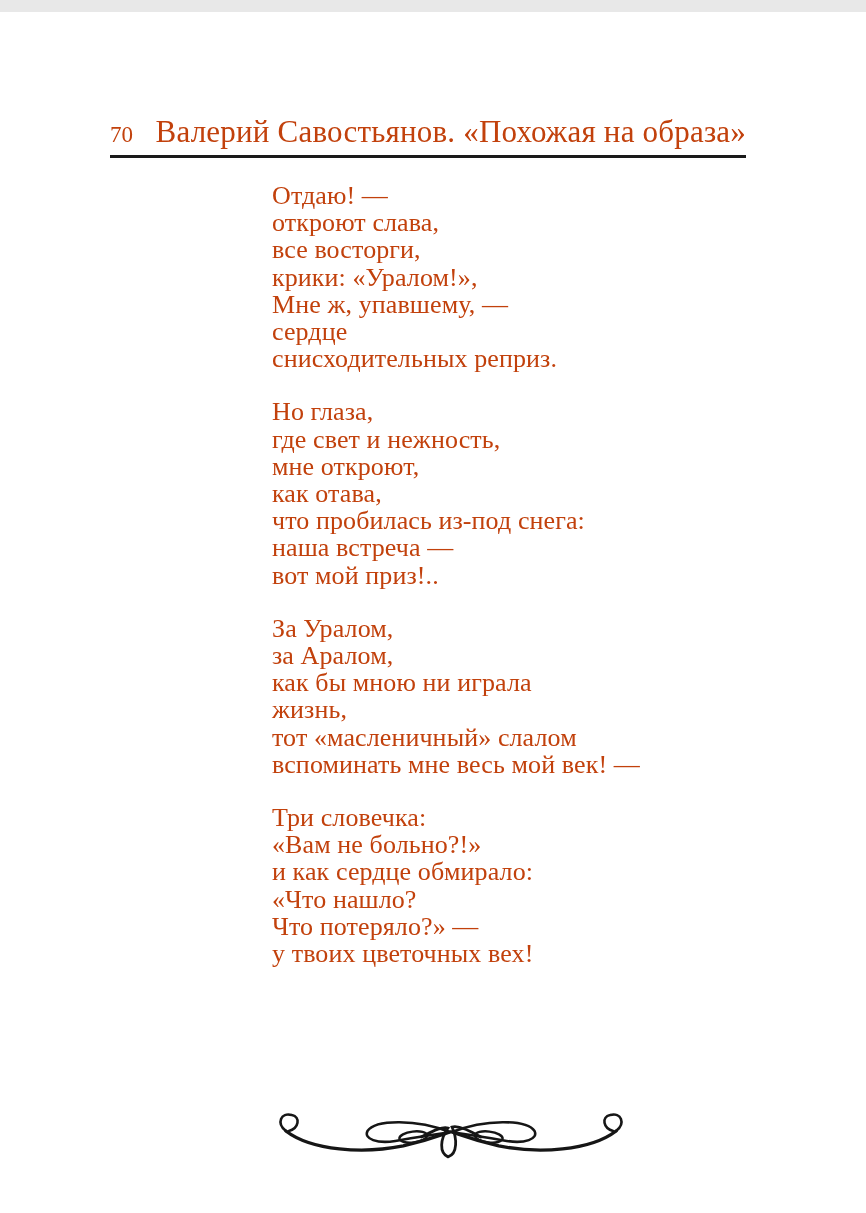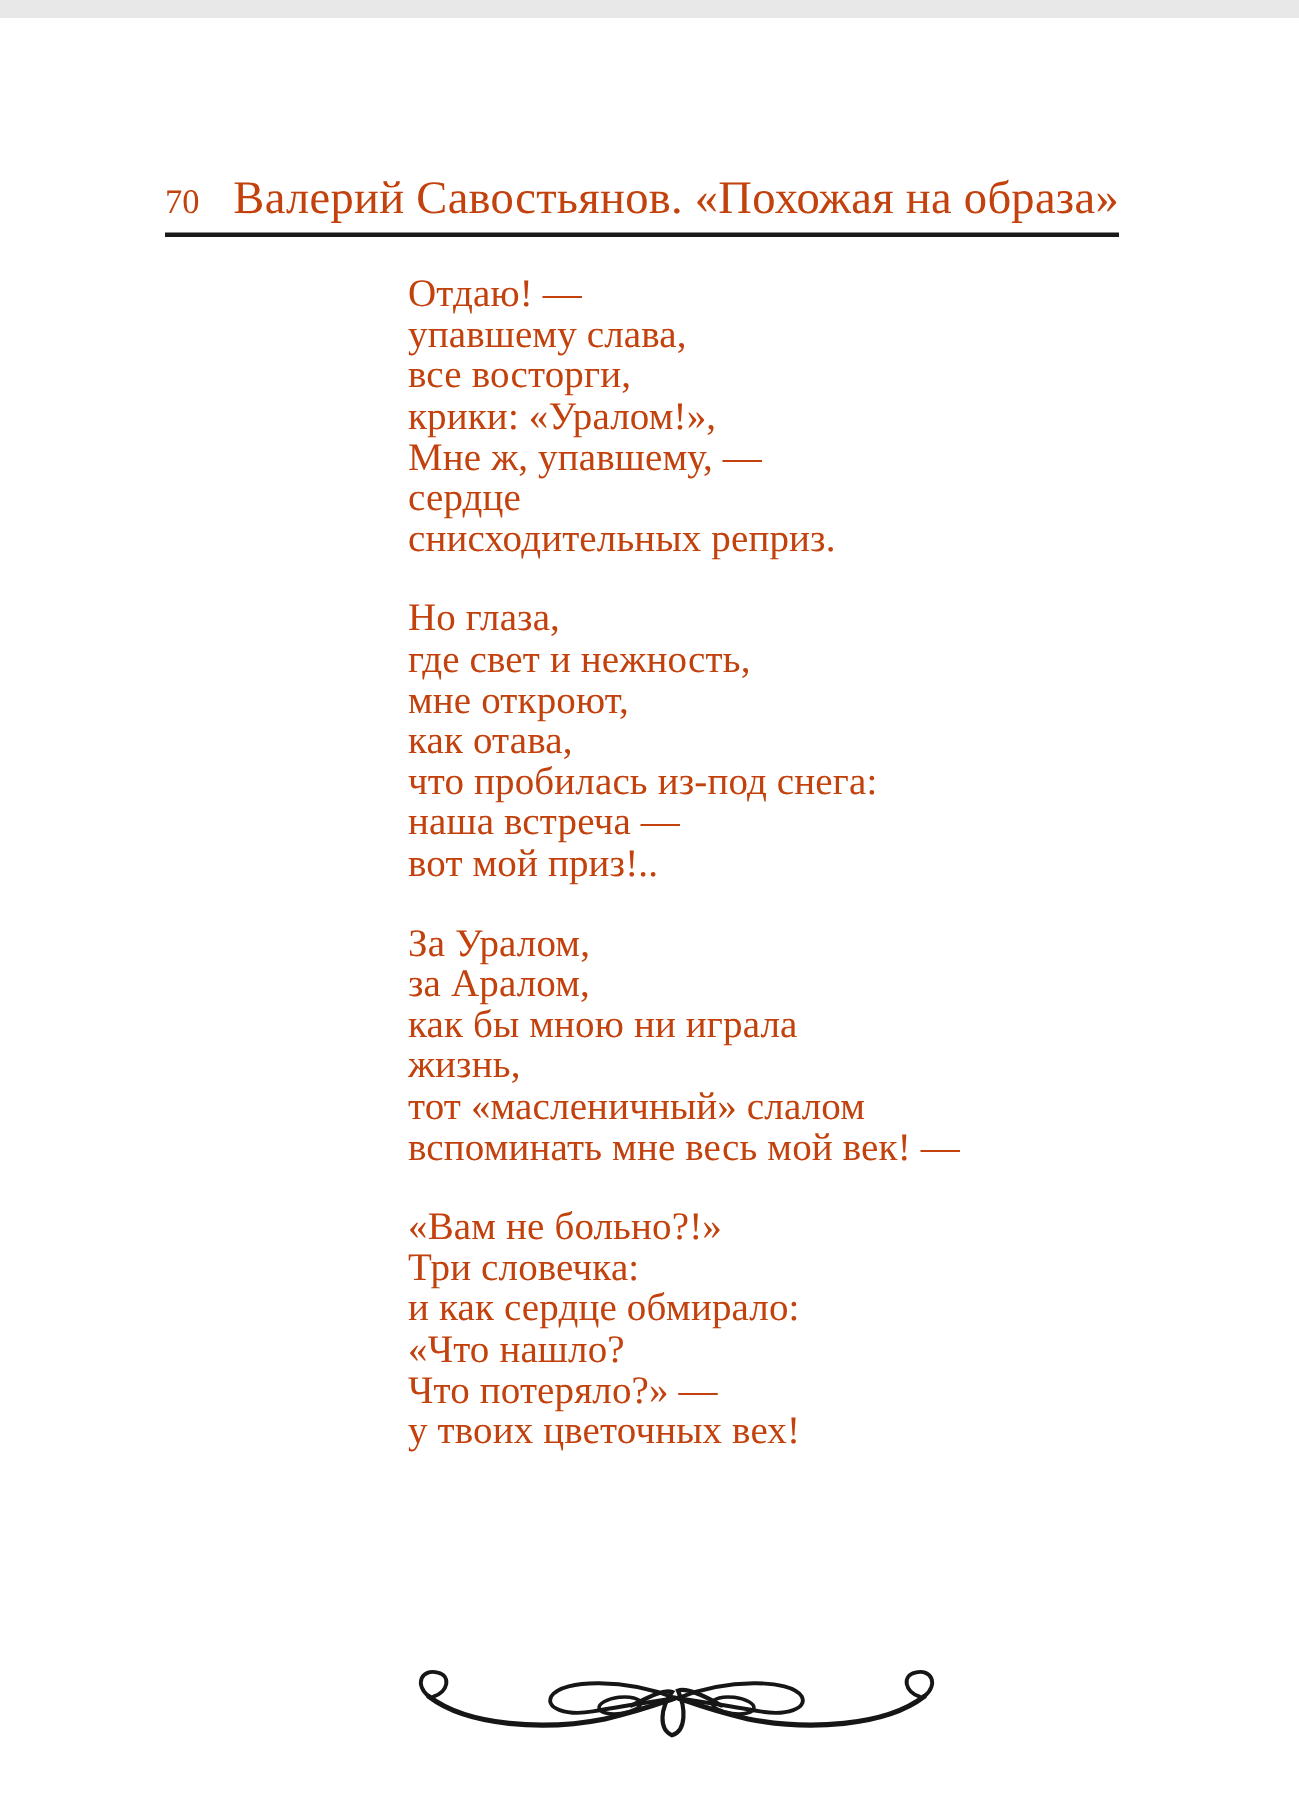--- a/index.html
+++ b/index.html
@@ -83,21 +83,21 @@
   <div class="running-head">
     <span class="page-num">70</span>
     <span class="running-title">Валерий Савостьянов. «Похожая на образа»</span>
   </div>
 
   <div class="header-rule"></div>
 
   <main class="poem" id="poem">
       <div class="stanza">
         <div class="poem-line">Отдаю! —</div>
-        <div class="poem-line">упавшему слава,</div>
+        <div class="poem-line">откроют слава,</div>
         <div class="poem-line">все восторги,</div>
         <div class="poem-line">крики: «Уралом!»,</div>
         <div class="poem-line">Мне ж, упавшему, —</div>
         <div class="poem-line">сердце</div>
         <div class="poem-line">снисходительных реприз.</div>
       </div>
       <div class="stanza">
         <div class="poem-line">Но глаза,</div>
         <div class="poem-line">где свет и нежность,</div>
         <div class="poem-line">мне откроют,</div>
@@ -108,22 +108,22 @@
       </div>
       <div class="stanza">
         <div class="poem-line">За Уралом,</div>
         <div class="poem-line">за Аралом,</div>
         <div class="poem-line">как бы мною ни играла</div>
         <div class="poem-line">жизнь,</div>
         <div class="poem-line">тот «масленичный» слалом</div>
         <div class="poem-line">вспоминать мне весь мой век! —</div>
       </div>
       <div class="stanza">
+        <div class="poem-line">Три словечка:</div>
         <div class="poem-line">«Вам не больно?!»</div>
-        <div class="poem-line">Три словечка:</div>
         <div class="poem-line">и как сердце обмирало:</div>
         <div class="poem-line">«Что нашло?</div>
         <div class="poem-line">Что потеряло?» —</div>
         <div class="poem-line">у твоих цветочных вех!</div>
       </div>
     </main>
 
   <div class="ornament">
     <svg viewBox="0 0 360 58" xmlns="http://www.w3.org/2000/svg">
       <g fill="none" stroke="#161616" stroke-linecap="round">

